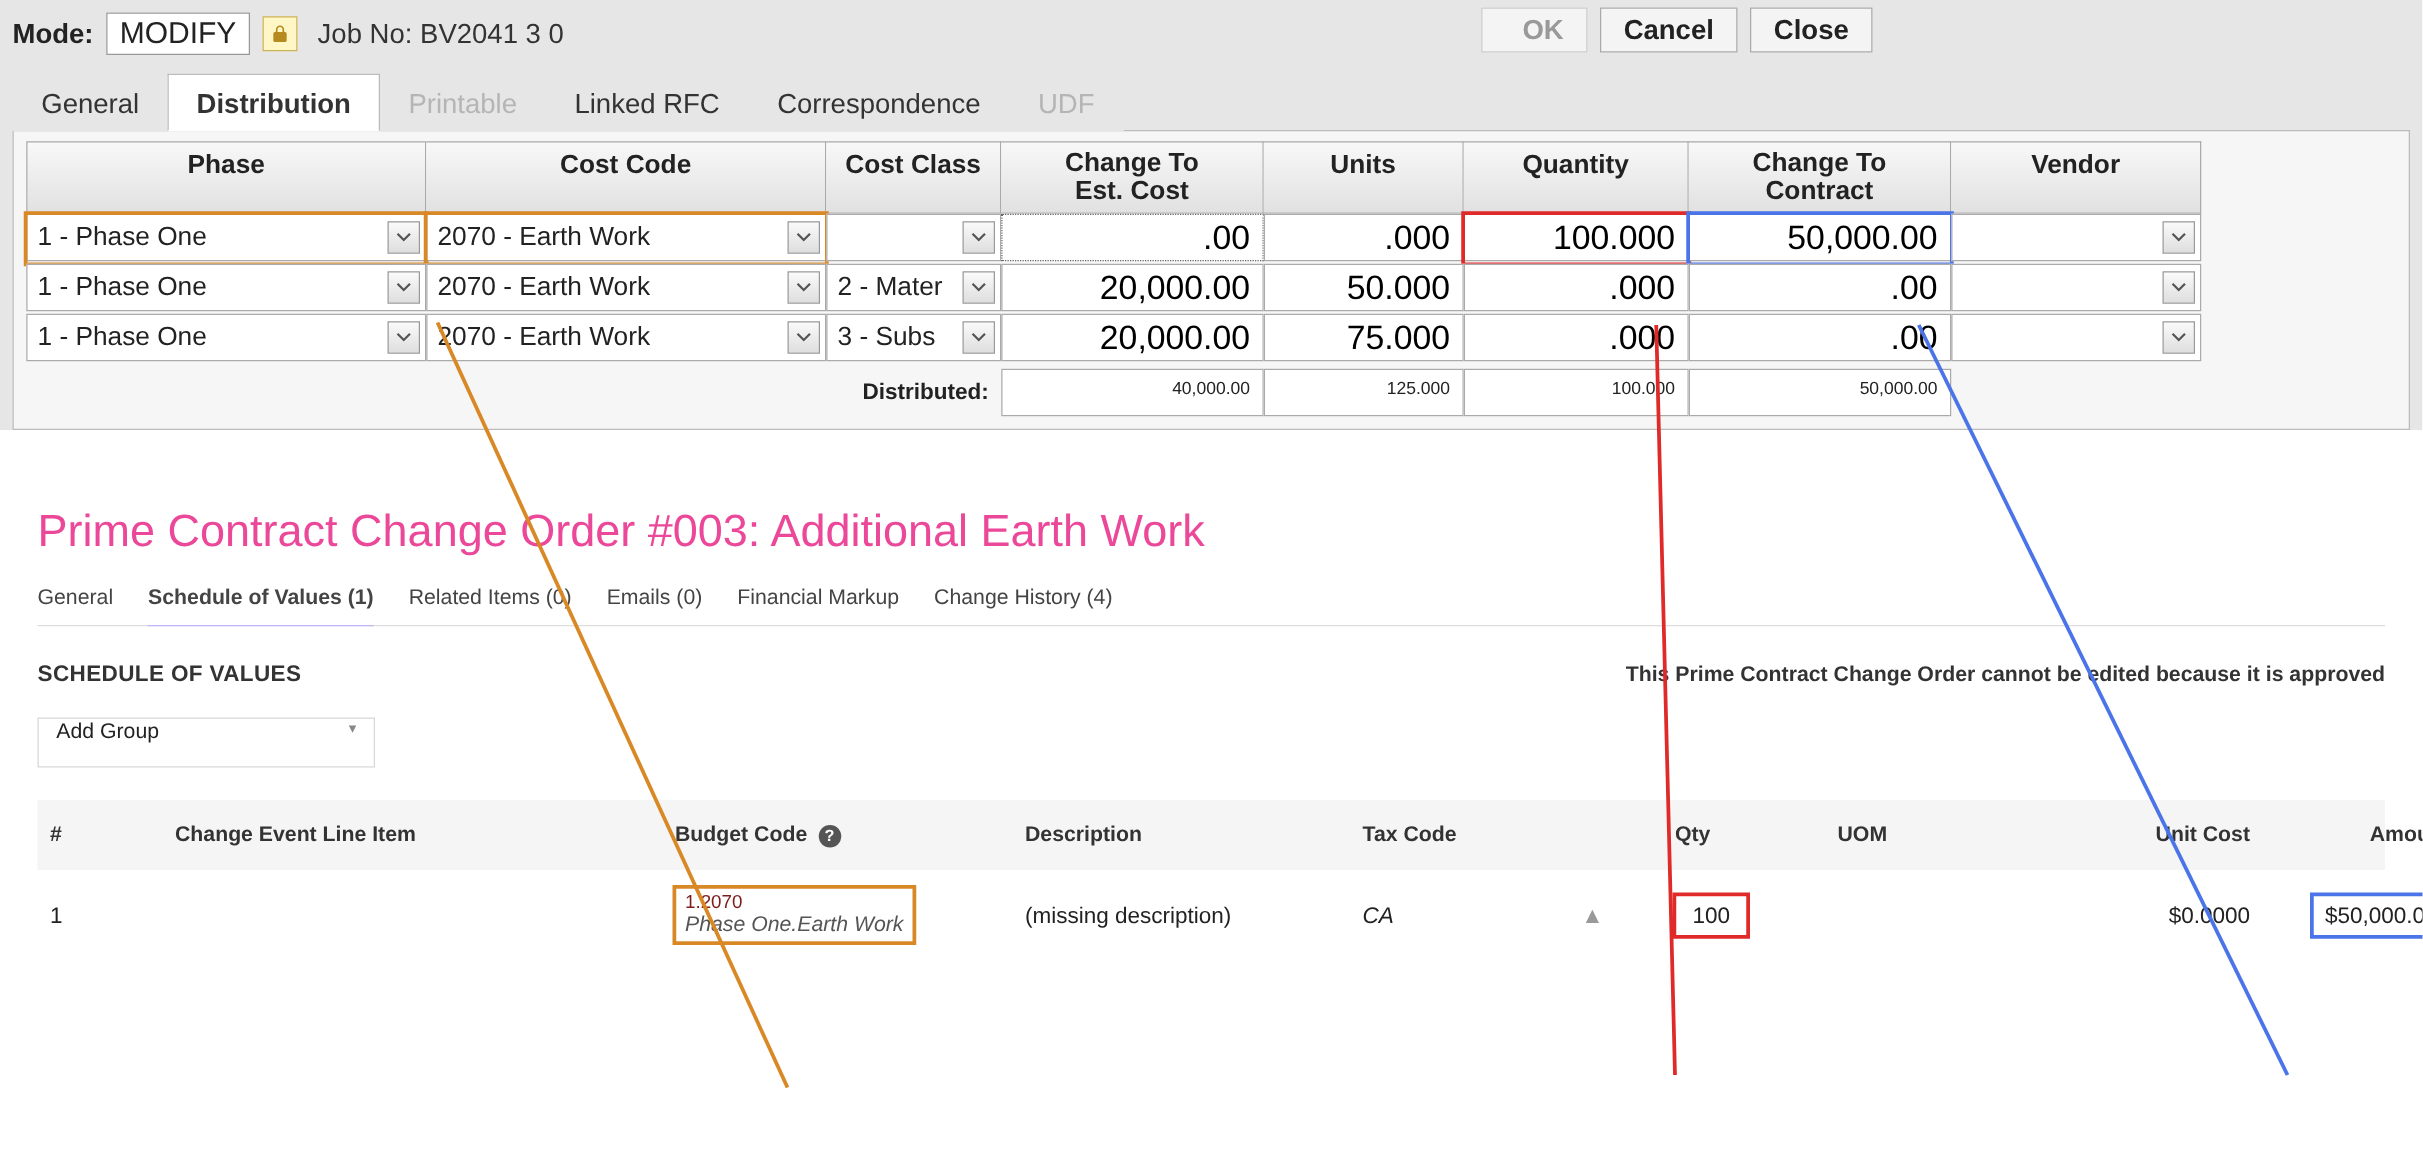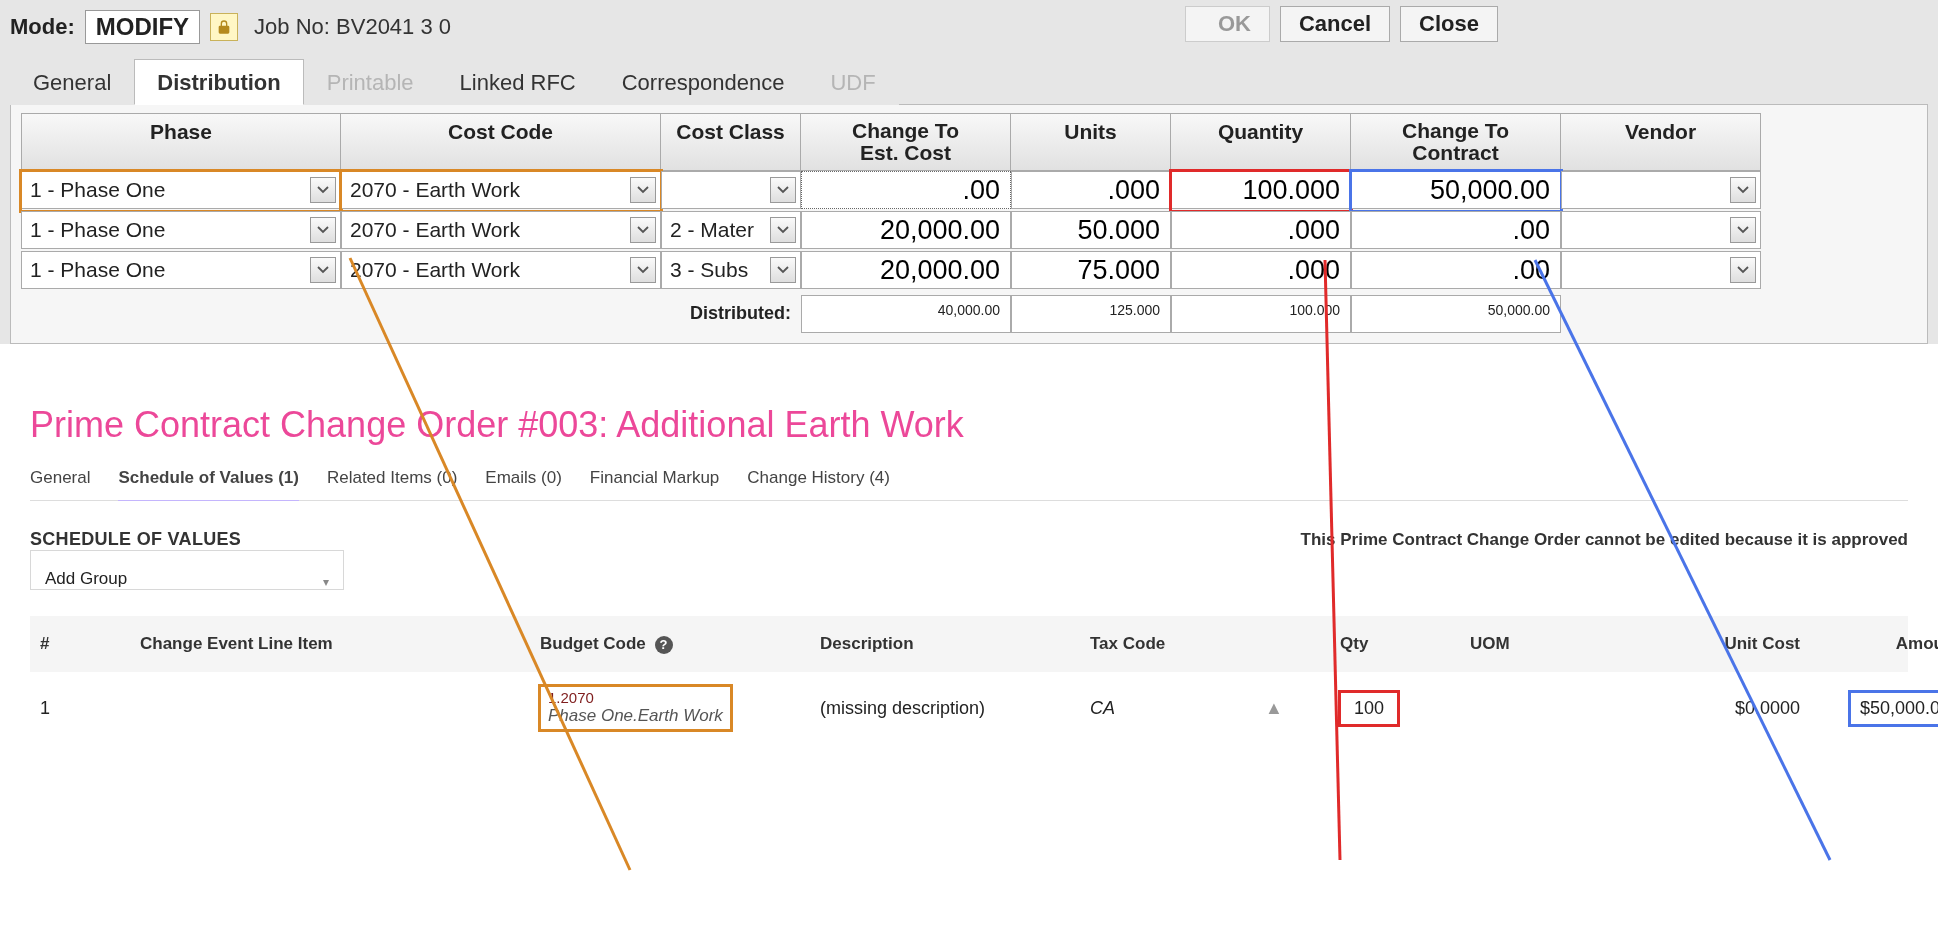--- a/index.html
+++ b/index.html
@@ -20,21 +20,21 @@
   }
   .toolbar {
     display: flex;
     align-items: center;
     gap: 10px;
     padding: 2px 4px 10px 0;
   }
   .mode-label { font-size: 22px; font-weight: 600; }
   .mode-box {
     background: #fff; border: 1px solid #999;
-    font-size: 24px; font-weight: 700;
+    font-size: 24px; font-weight: 400;
     padding: 2px 10px 2px 10px;
     display: inline-block;
   }
   .lock-btn {
     width: 28px; height: 28px;
     background: #fff7c5; border: 1px solid #c9b25a;
     display: inline-flex; align-items: center; justify-content: center;
     font-size: 16px;
     cursor: pointer;
   }
@@ -155,23 +155,24 @@
     border-bottom: 1px solid #c4b5fd;
     margin-bottom: -1px;
   }
   .section-header {
     display:flex; justify-content: space-between; align-items:flex-end;
     margin-top: 28px;
   }
   .section-title { font-size: 18px; font-weight: 800; letter-spacing: .3px; color:#333;}
   .readonly-note { font-size: 17px; font-weight: 600; color:#333; }
   .addgroup {
-    width: 314px; height: 40px;
+    margin-top: 24px;
+    width: 270px; height: 40px;
     border: 1px solid #d8d8d8; background:#fff;
-    display:flex; align-items:flex-end; justify-content:space-between;
+    display:flex; align-items:flex-start; justify-content:space-between;
     padding: 0 14px; font-size: 17px; cursor:pointer;
   }
   .lower-table { margin-top: 26px; }
   .lt-head, .lt-row {
     display:grid;
     grid-template-columns: 100px 400px 280px 270px 175px 75px 130px 140px 210px 160px;
     align-items:center;
   }
   .lt-head {
     background:#f5f5f5; height: 56px;

